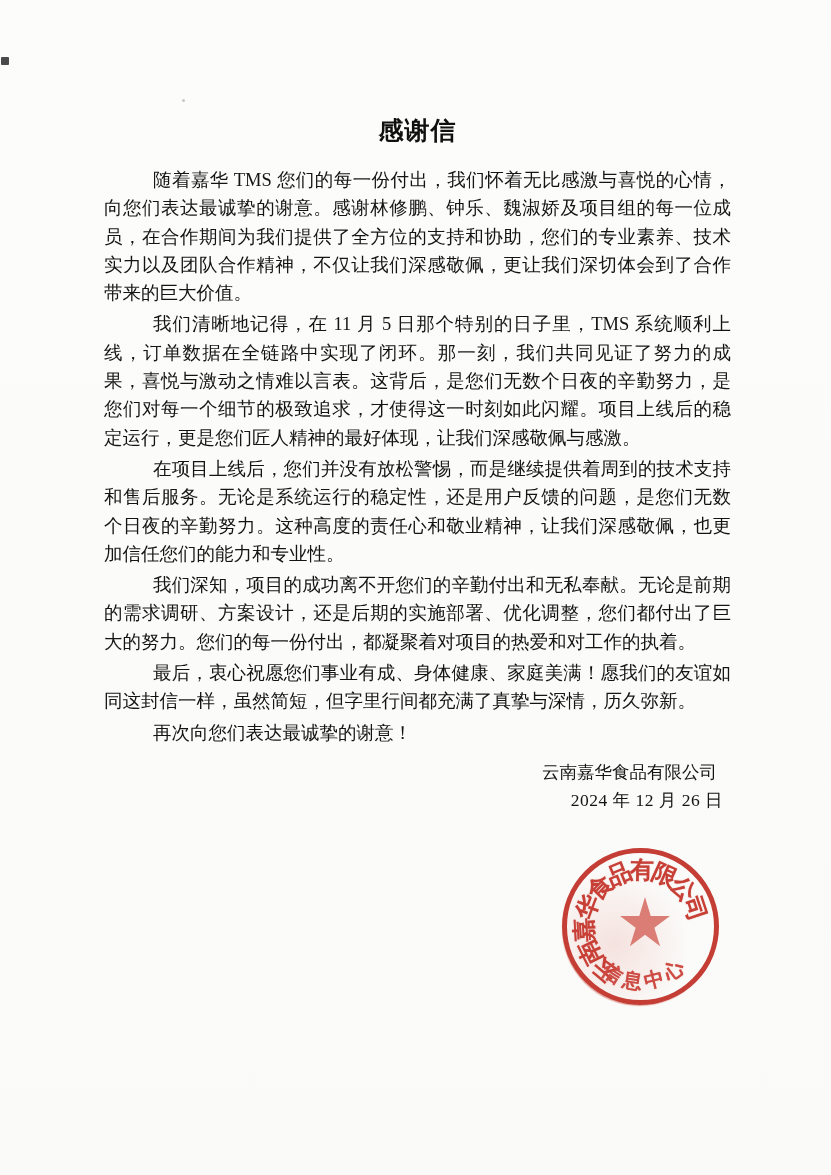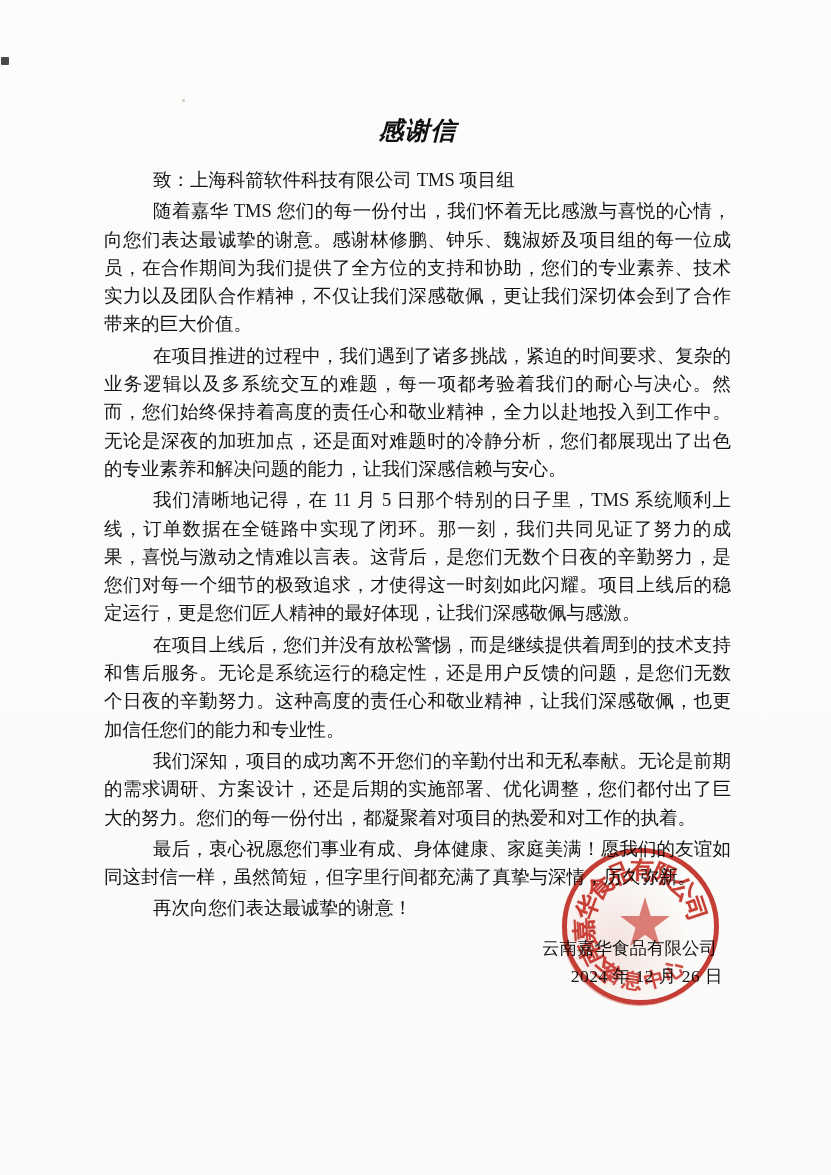--- a/index.html
+++ b/index.html
@@ -15,21 +15,20 @@
   .speck-b{position:absolute;left:182px;top:99px;width:3px;height:3px;background:#c8c8c4;border-radius:50%;}
   .content{position:absolute;left:104px;top:113px;width:627px;}
   .title{
     margin:0 0 19px 0;
     text-align:center;
     font-family:"Liberation Sans","DejaVu Sans",sans-serif;
     font-weight:700;
     font-size:25px;line-height:34px;
     letter-spacing:1px;
     color:#101010;
-    font-style:italic;
   }
   .recipient{
     margin:0 0 3px 0;
     font-size:18.5px;line-height:28.3px;
     text-indent:49px;
   }
   .para{
     margin:0 0 3px 0;
     font-size:18.5px;line-height:28.3px;
     text-indent:49px;
@@ -80,24 +79,22 @@
 <body>
 
 <div class="page">
 
   <div class="speck-a"></div>
   <div class="speck-b"></div>
 
   <div class="content">
     <h1 class="title">感谢信</h1>
 
-    <p class="recipient">致：上海科箭软件科技有限公司 TMS 项目组</p>
 
     <p class="para">随着嘉华 TMS 您们的每一份付出，我们怀着无比感激与喜悦的心情，向您们表达最诚挚的谢意。感谢林修鹏、钟乐、魏淑娇及项目组的每一位成员，在合作期间为我们提供了全方位的支持和协助，您们的专业素养、技术实力以及团队合作精神，不仅让我们深感敬佩，更让我们深切体会到了合作带来的巨大价值。</p>
-    <p class="para">在项目推进的过程中，我们遇到了诸多挑战，紧迫的时间要求、复杂的业务逻辑以及多系统交互的难题，每一项都考验着我们的耐心与决心。然而，您们始终保持着高度的责任心和敬业精神，全力以赴地投入到工作中。无论是深夜的加班加点，还是面对难题时的冷静分析，您们都展现出了出色的专业素养和解决问题的能力，让我们深感信赖与安心。</p>
     <p class="para">我们清晰地记得，在 11 月 5 日那个特别的日子里，TMS 系统顺利上线，订单数据在全链路中实现了闭环。那一刻，我们共同见证了努力的成果，喜悦与激动之情难以言表。这背后，是您们无数个日夜的辛勤努力，是您们对每一个细节的极致追求，才使得这一时刻如此闪耀。项目上线后的稳定运行，更是您们匠人精神的最好体现，让我们深感敬佩与感激。</p>
     <p class="para">在项目上线后，您们并没有放松警惕，而是继续提供着周到的技术支持和售后服务。无论是系统运行的稳定性，还是用户反馈的问题，是您们无数个日夜的辛勤努力。这种高度的责任心和敬业精神，让我们深感敬佩，也更加信任您们的能力和专业性。</p>
     <p class="para">我们深知，项目的成功离不开您们的辛勤付出和无私奉献。无论是前期的需求调研、方案设计，还是后期的实施部署、优化调整，您们都付出了巨大的努力。您们的每一份付出，都凝聚着对项目的热爱和对工作的执着。</p>
     <p class="para">最后，衷心祝愿您们事业有成、身体健康、家庭美满！愿我们的友谊如同这封信一样，虽然简短，但字里行间都充满了真挚与深情，历久弥新。</p>
     <p class="para">再次向您们表达最诚挚的谢意！</p>
 
     <div class="signature">
       <div class="company">云南嘉华食品有限公司</div>
       <div class="date">2024 年 12 月 26 日</div>
     </div>

